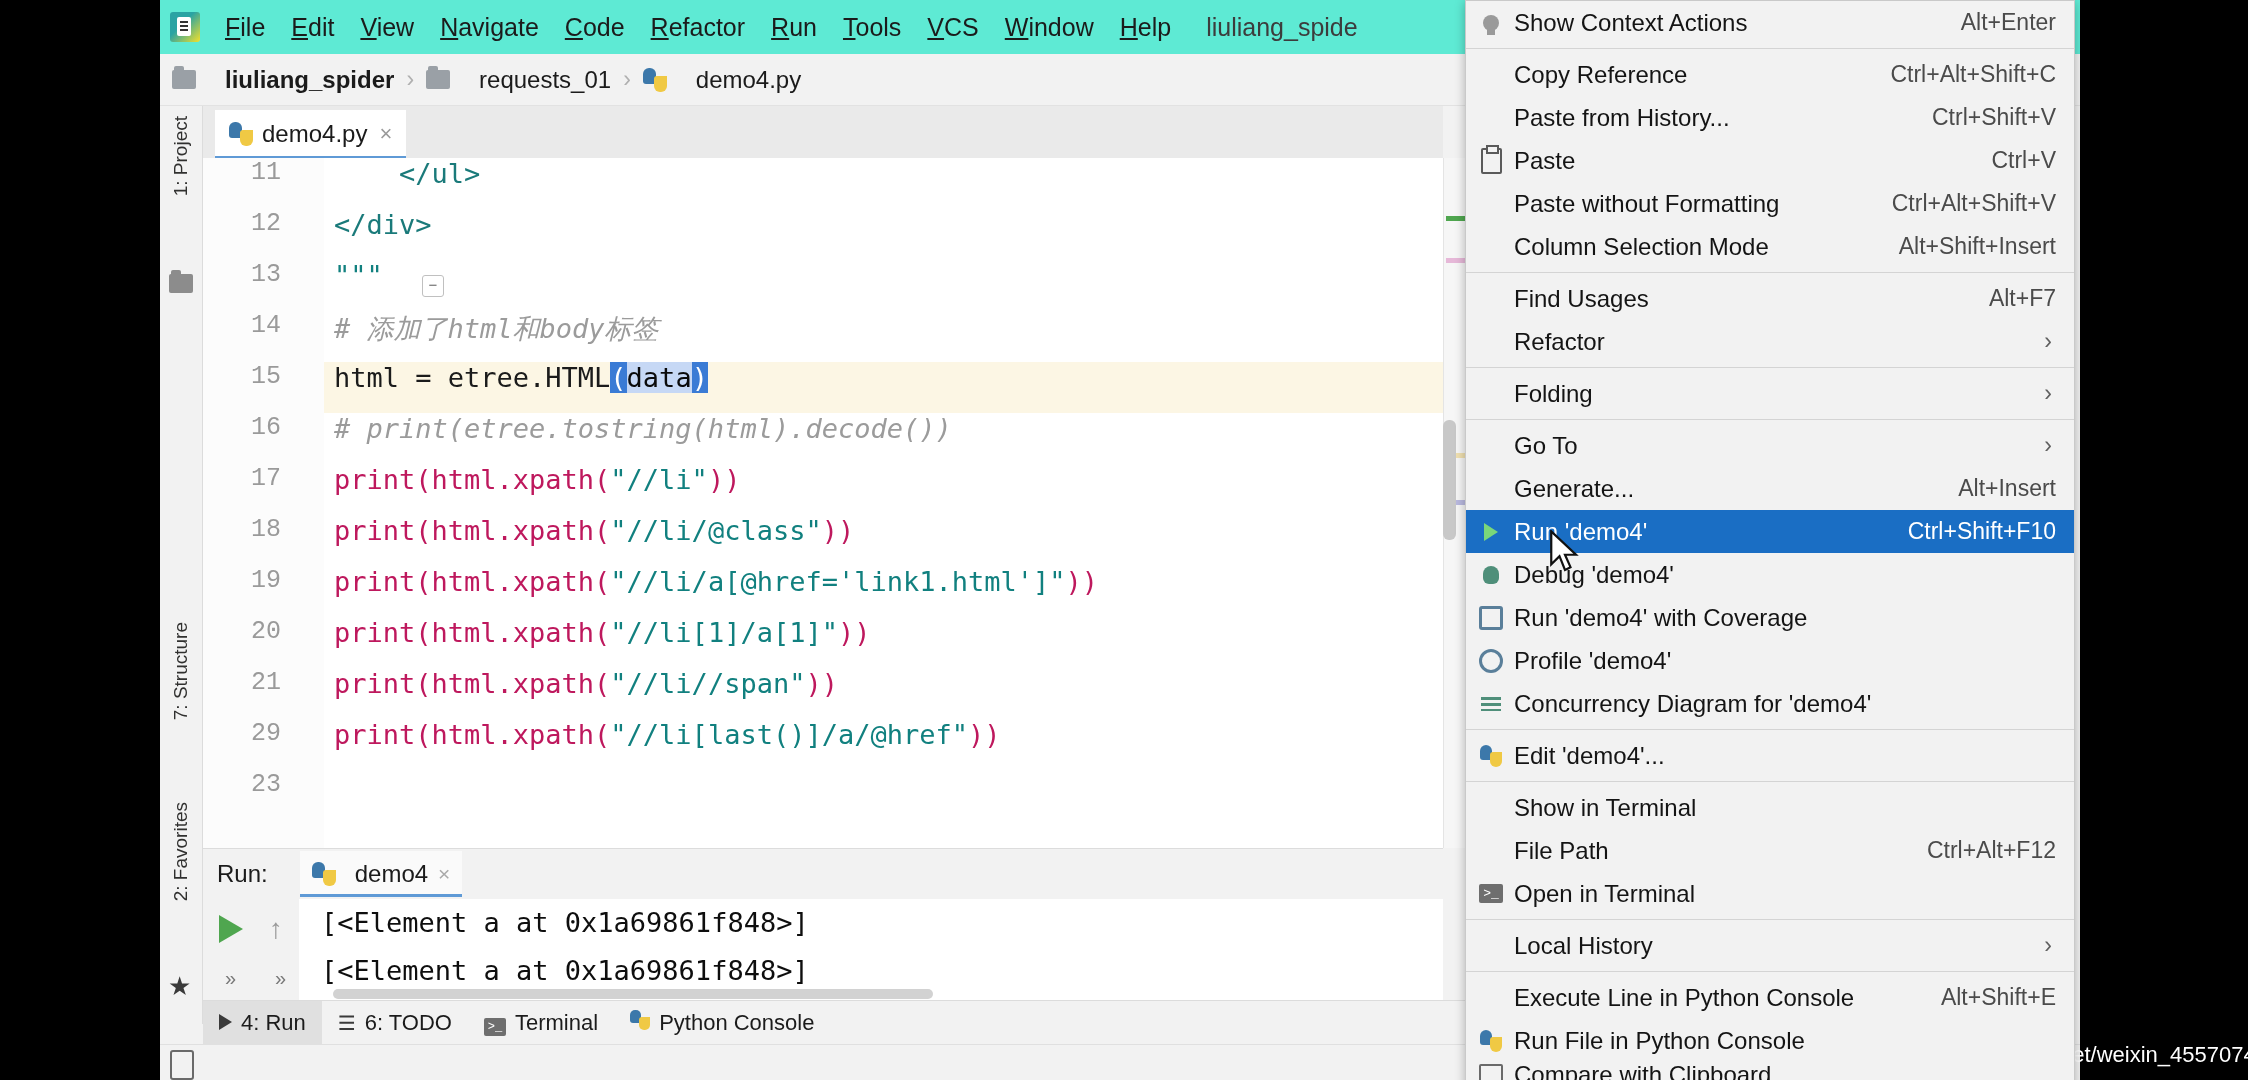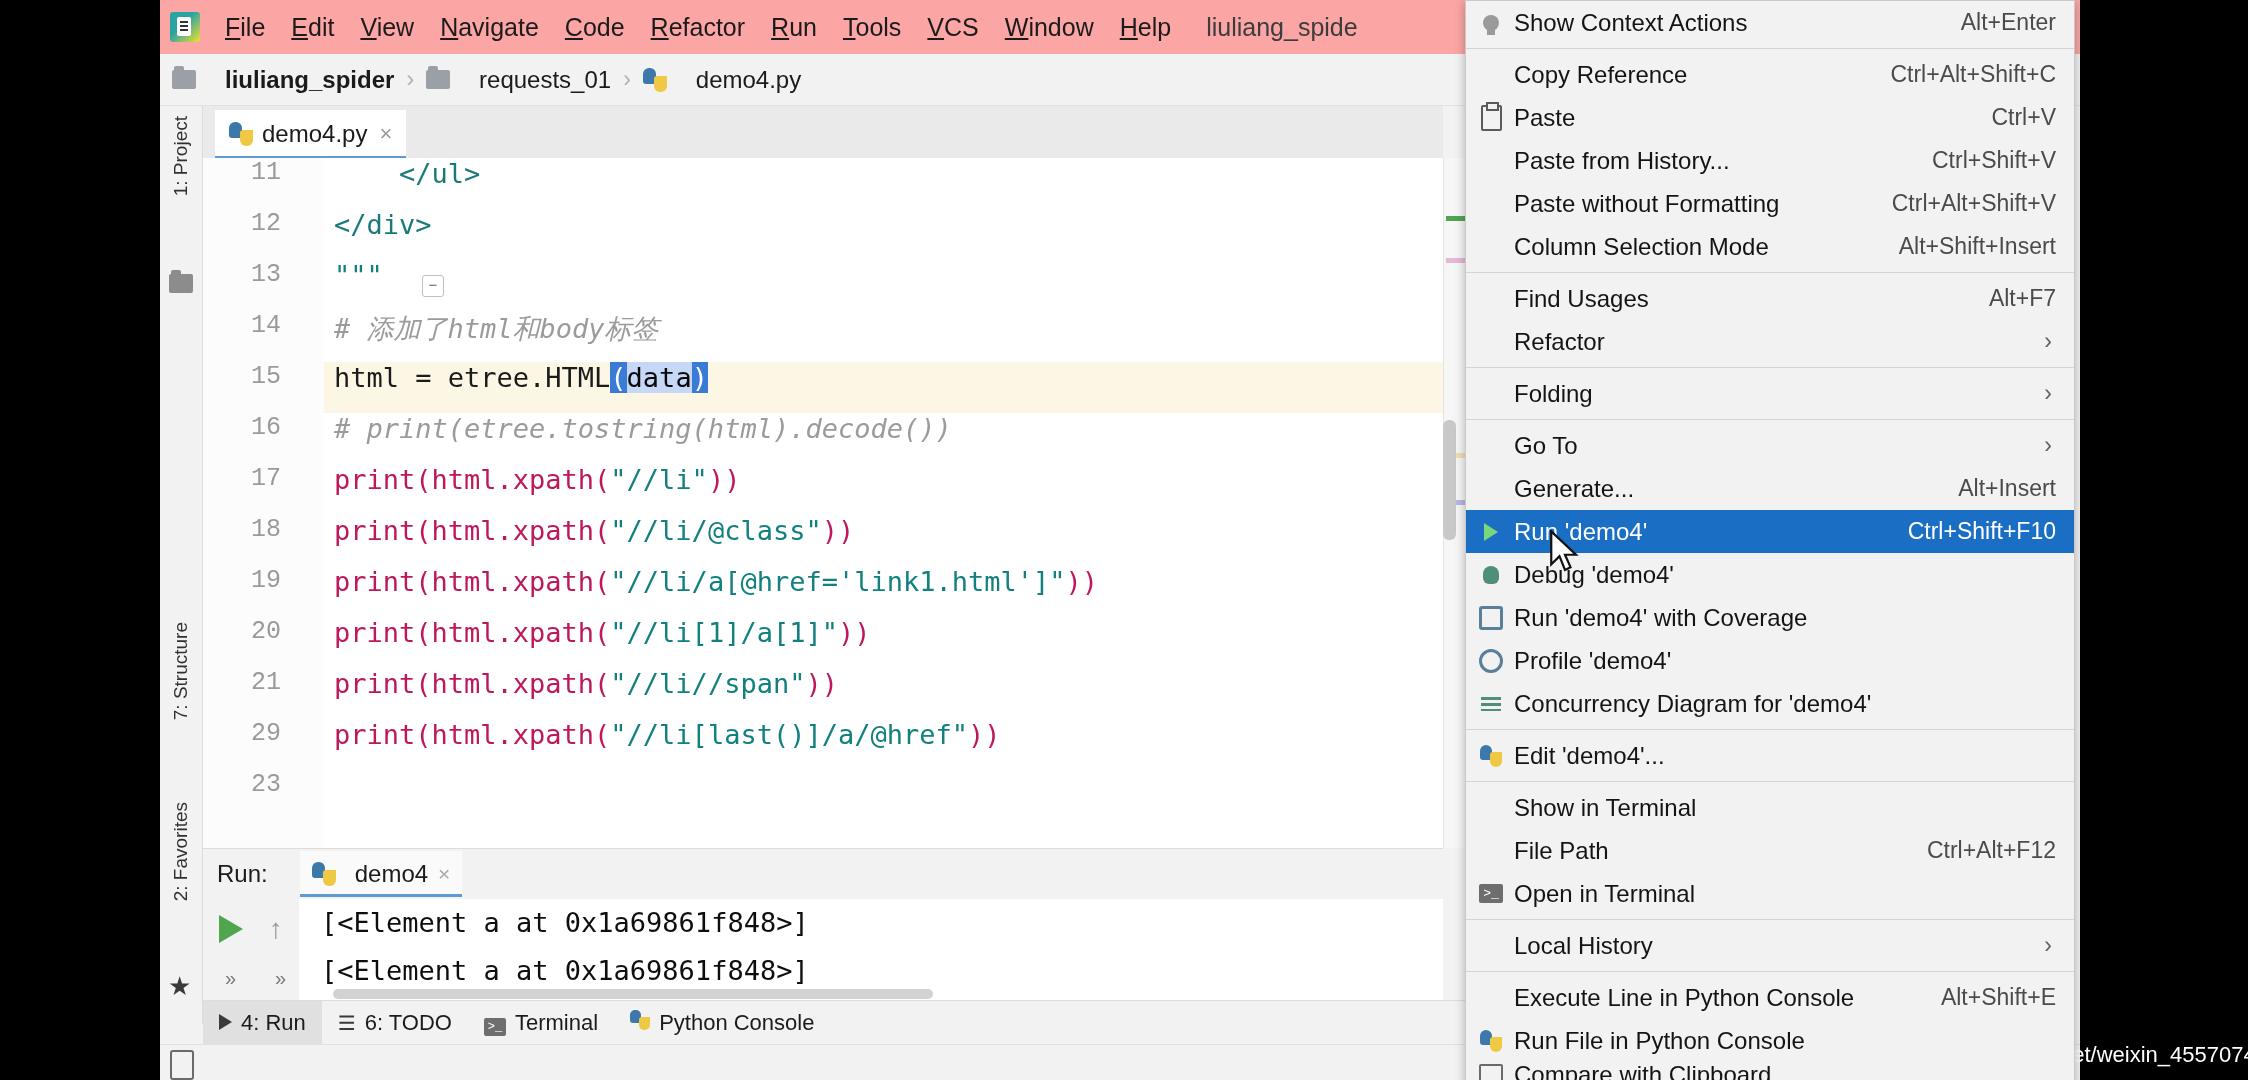--- a/index.html
+++ b/index.html
@@ -5,21 +5,21 @@
   html,body{margin:0;padding:0;background:#000;}
   body{width:2248px;height:1080px;overflow:hidden;font-family:"Liberation Sans",sans-serif;}
   #app{position:absolute;left:0;top:0;width:2248px;height:1080px;background:#000;}
 
   
   .ide{position:absolute;left:160px;top:0;width:1920px;height:1080px;background:#f2f2f2;overflow:hidden;}
   .leftgutterblack{position:absolute;left:0;top:0;width:160px;height:1080px;background:#000;}
   .rightblack{position:absolute;left:2080px;top:0;width:168px;height:1080px;background:#000;}
 
   
-  .menubar{position:absolute;left:0;top:0;width:1920px;height:54px;background:#fca5a5;display:flex;align-items:center;padding-left:10px;box-sizing:border-box;}
+  .menubar{position:absolute;left:0;top:0;width:1920px;height:54px;background:#5eead4;display:flex;align-items:center;padding-left:10px;box-sizing:border-box;}
   .appicon{width:30px;height:30px;margin-right:12px;position:relative;border-radius:3px;
     background:linear-gradient(135deg,#2aa3a3 0%,#2aa3a3 40%,#f4e02a 100%);}
   .appicon:after{content:"";position:absolute;left:7px;top:5px;width:14px;height:19px;background:#fff;border-radius:2px;}
   .appicon:before{content:"";position:absolute;left:10px;top:9px;width:8px;height:2px;background:#333;box-shadow:0 4px 0 #333,0 8px 0 #333;z-index:2;}
   .mitem{font-size:25px;color:#1b1b1b;margin:0 13px;white-space:nowrap;cursor:default;}
   .mitem u{text-decoration:underline;}
   .projname{font-size:25px;color:#3c3c3c;margin-left:22px;white-space:nowrap;}
 
   
   .wctrl{position:absolute;top:6px;display:flex;align-items:center;gap:46px;}
@@ -326,29 +326,29 @@
           </span>
           <span class="lab">Show Context Actions</span>
           <span class="acc">Alt+Enter</span>
         </div>
         <div class="ctxsep"></div>
         <div class="ci">
           <span class="lab">Copy Reference</span>
           <span class="acc">Ctrl+Alt+Shift+C</span>
         </div>
         <div class="ci">
+          <span class="lab">Paste from History...</span>
+          <span class="acc">Ctrl+Shift+V</span>
+        </div>
+        <div class="ci">
           <span class="ico">
             <span class="clip"></span>
           </span>
           <span class="lab">Paste</span>
           <span class="acc">Ctrl+V</span>
-        </div>
-        <div class="ci">
-          <span class="lab">Paste from History...</span>
-          <span class="acc">Ctrl+Shift+V</span>
         </div>
         <div class="ci">
           <span class="lab">Paste without Formatting</span>
           <span class="acc">Ctrl+Alt+Shift+V</span>
         </div>
         <div class="ci">
           <span class="lab">Column Selection Mode</span>
           <span class="acc">Alt+Shift+Insert</span>
         </div>
         <div class="ctxsep"></div>

